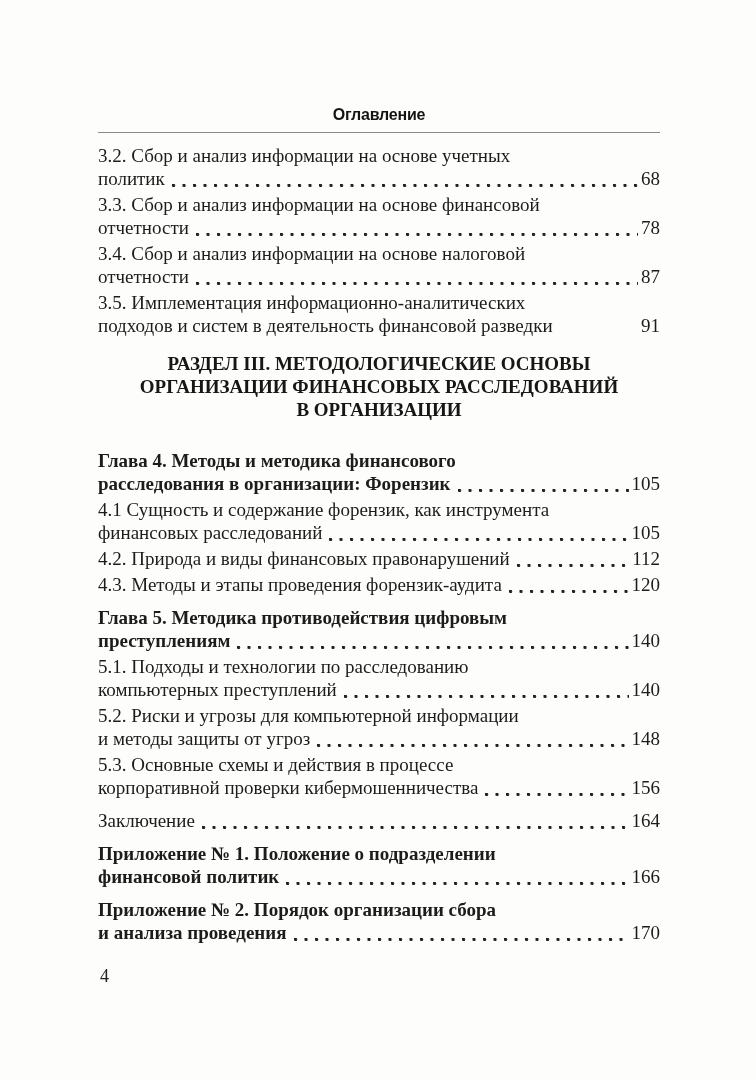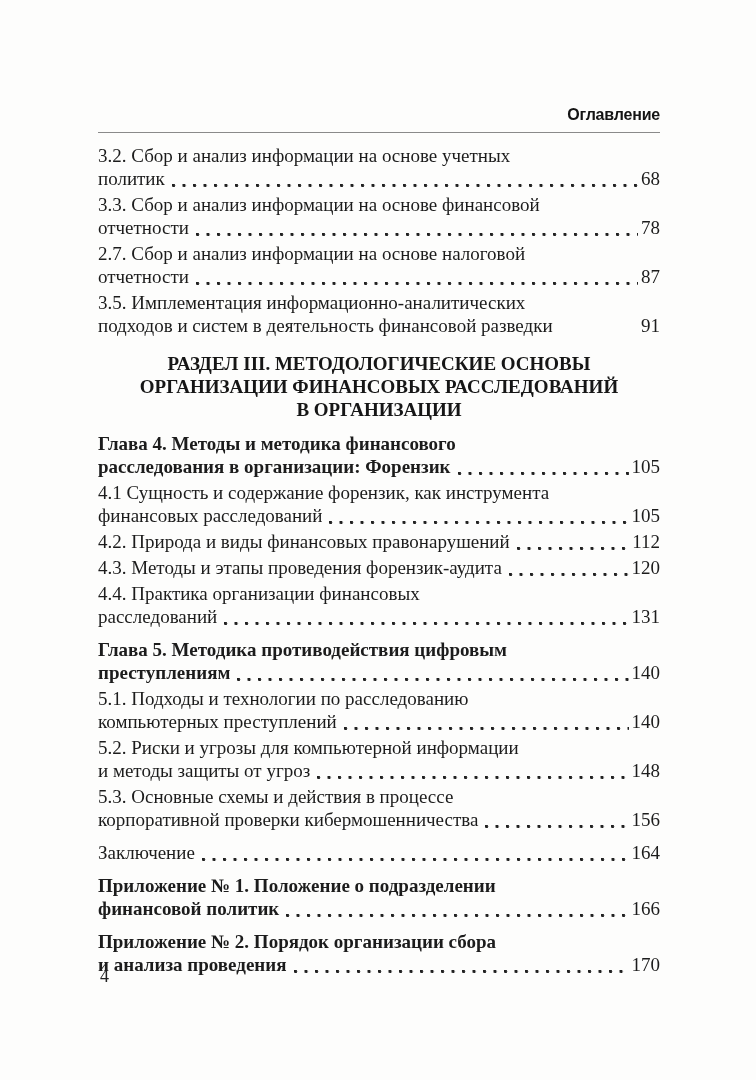--- a/index.html
+++ b/index.html
@@ -17,21 +17,21 @@
     font-family: "Liberation Serif", "DejaVu Serif", serif;
     color: #1c1c1c;
   }
   .content {
     position: absolute;
     left: 98px;
     top: 106px;
     width: 562px;
   }
   .running-head {
-    text-align: right;
+    text-align: center;
     font-family: "Liberation Sans", "DejaVu Sans", sans-serif;
     font-weight: 700;
     font-size: 16px;
     letter-spacing: -0.2px;
     color: #141414;
     padding-bottom: 8px;
     border-bottom: 1px solid #8a8a8a;
     margin-bottom: 11px;
   }
   .toc {
@@ -63,21 +63,21 @@
     flex: 0 0 auto;
     font-weight: 400;
     text-align: center;
   }
   .toc-entry.bold .pg { font-weight: 400; }
   .section-heading {
     text-align: center;
     font-weight: 700;
     font-size: 19px;
     line-height: 23px;
-    margin: 15px 0 11px;
+    margin: 15px 0 28px;
     color: #161616;
   }
   .folio {
     position: absolute;
     left: 100px;
     top: 966px;
     font-size: 18px;
     color: #222;
   }
 </style>
@@ -98,21 +98,21 @@
         </div>
         <div class="toc-entry">
           <div class="toc-line">3.3. Сбор и анализ информации на основе финансовой</div>
           <div class="toc-line last">
             <span class="txt">отчетности</span>
             <span class="leader dots"></span>
             <span class="pg">78</span>
           </div>
         </div>
         <div class="toc-entry">
-          <div class="toc-line">2.7. Сбор и анализ информации на основе налоговой</div>
+          <div class="toc-line">3.4. Сбор и анализ информации на основе налоговой</div>
           <div class="toc-line last">
             <span class="txt">отчетности</span>
             <span class="leader dots"></span>
             <span class="pg">87</span>
           </div>
         </div>
         <div class="toc-entry">
           <div class="toc-line">3.5. Имплементация информационно-аналитических</div>
           <div class="toc-line last">
             <span class="txt">подходов и систем в деятельность финансовой разведки</span>
@@ -146,28 +146,20 @@
             <span class="txt">4.2. Природа и виды финансовых правонарушений</span>
             <span class="leader dots"></span>
             <span class="pg">112</span>
           </div>
         </div>
         <div class="toc-entry">
           <div class="toc-line last">
             <span class="txt">4.3. Методы и этапы проведения форензик-аудита</span>
             <span class="leader dots"></span>
             <span class="pg">120</span>
-          </div>
-        </div>
-        <div class="toc-entry">
-          <div class="toc-line">4.4. Практика организации финансовых</div>
-          <div class="toc-line last">
-            <span class="txt">расследований</span>
-            <span class="leader dots"></span>
-            <span class="pg">131</span>
           </div>
         </div>
         <div class="toc-entry bold gap">
           <div class="toc-line">Глава 5. Методика противодействия цифровым</div>
           <div class="toc-line last">
             <span class="txt">преступлениям</span>
             <span class="leader dots"></span>
             <span class="pg">140</span>
           </div>
         </div>

